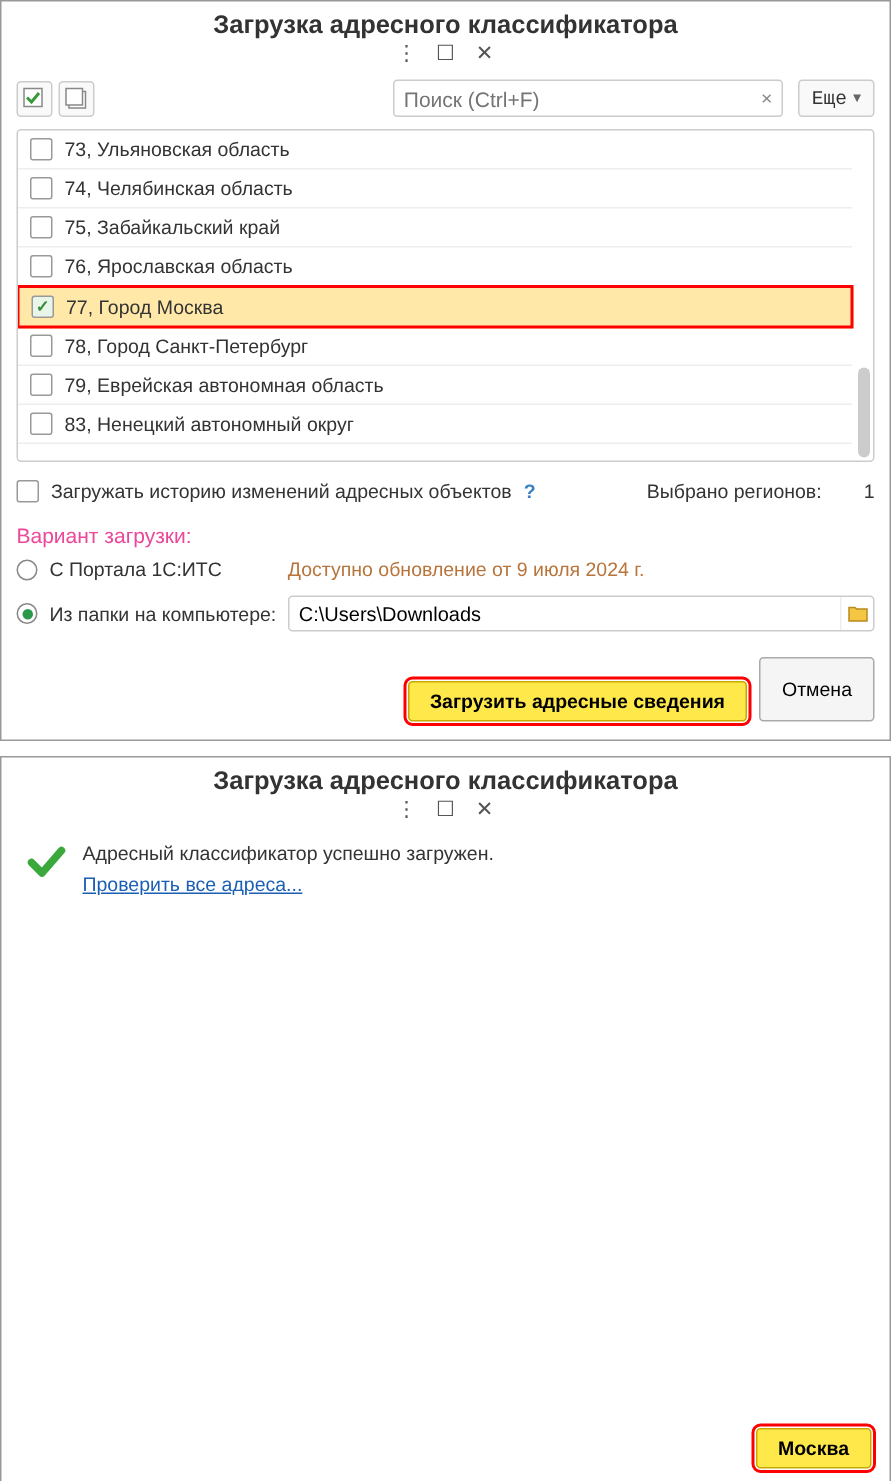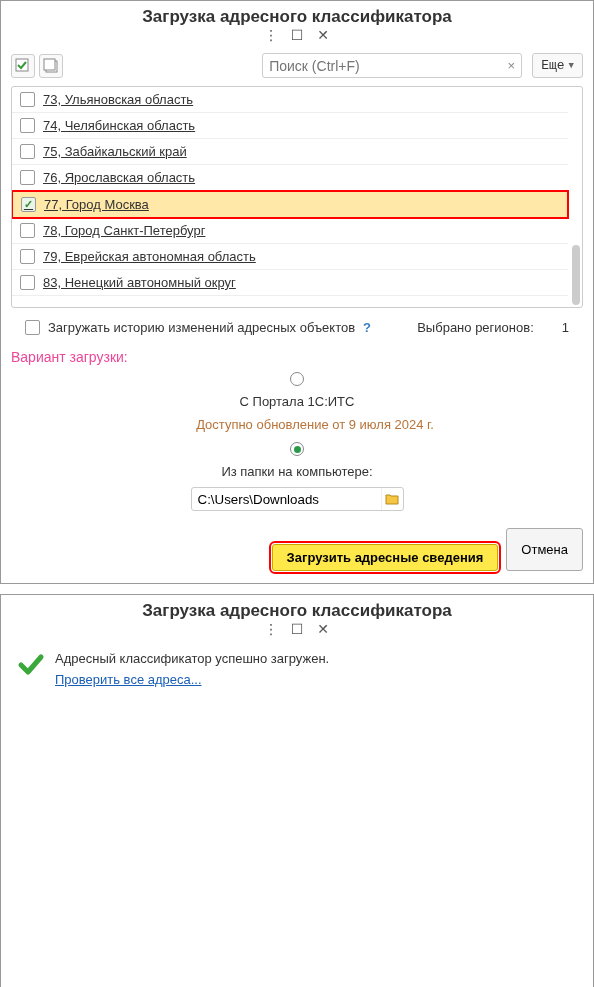--- a/index.html
+++ b/index.html
@@ -101,21 +101,20 @@
     .region-list {
       border: 1px solid #ccc;
       margin: 4px 10px;
       height: 222px;
       overflow: hidden;
       position: relative;
       border-radius: 3px;
     }
     .region-items {
       padding-right: 14px;
-      text-decoration: underline;
     }
     .region-item {
       display: flex;
       align-items: center;
       padding: 5px 8px;
       border-bottom: 1px solid #eee;
       gap: 8px;
     }
     .region-checkbox {
       width: 15px;
@@ -153,21 +152,21 @@
       position: absolute;
       right: 0;
       bottom: 0;
       width: 8px;
       height: 60px;
       background: #ccc;
       border-radius: 4px;
     }
     .options-row {
       display: flex;
-      padding: 8px 24px;
+      padding: 8px 10px;
       gap: 8px;
     }
     .opt-checkbox {
       width: 15px;
       height: 15px;
       border: 1px solid #999;
       border-radius: 2px;
     }
     .help-icon {
       color: #3a7fc4;
@@ -178,21 +177,20 @@
     .variant-label {
       color: #ec4899;
       padding: 6px 10px 2px;
       font-size: 14px;
     }
     .radio-row {
       display: flex;
       align-items: center;
       padding: 5px 10px;
       gap: 8px;
-      flex-direction: column;
     }
     .radio {
       width: 14px;
       height: 14px;
       border: 1px solid #888;
       border-radius: 50%;
       display: flex;
       align-items: center;
       justify-content: center;
       flex-shrink: 0;

